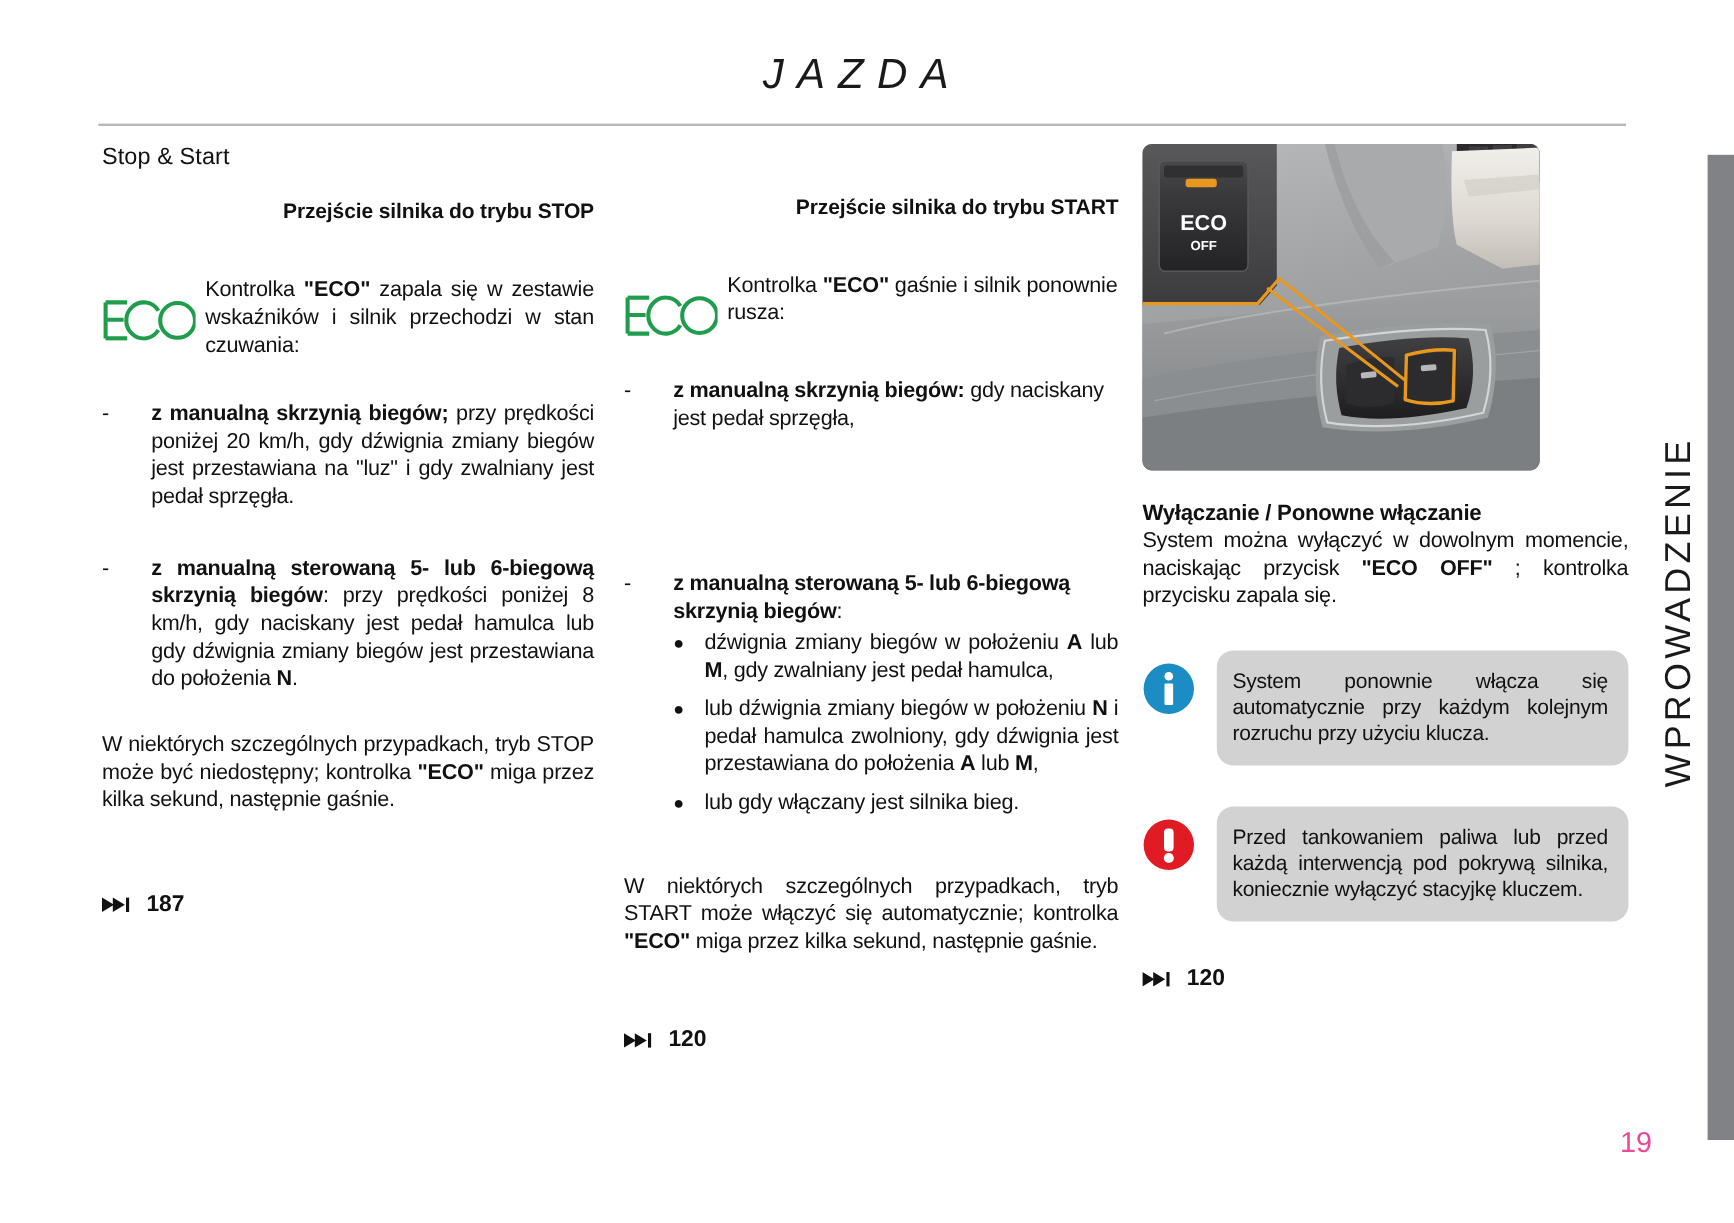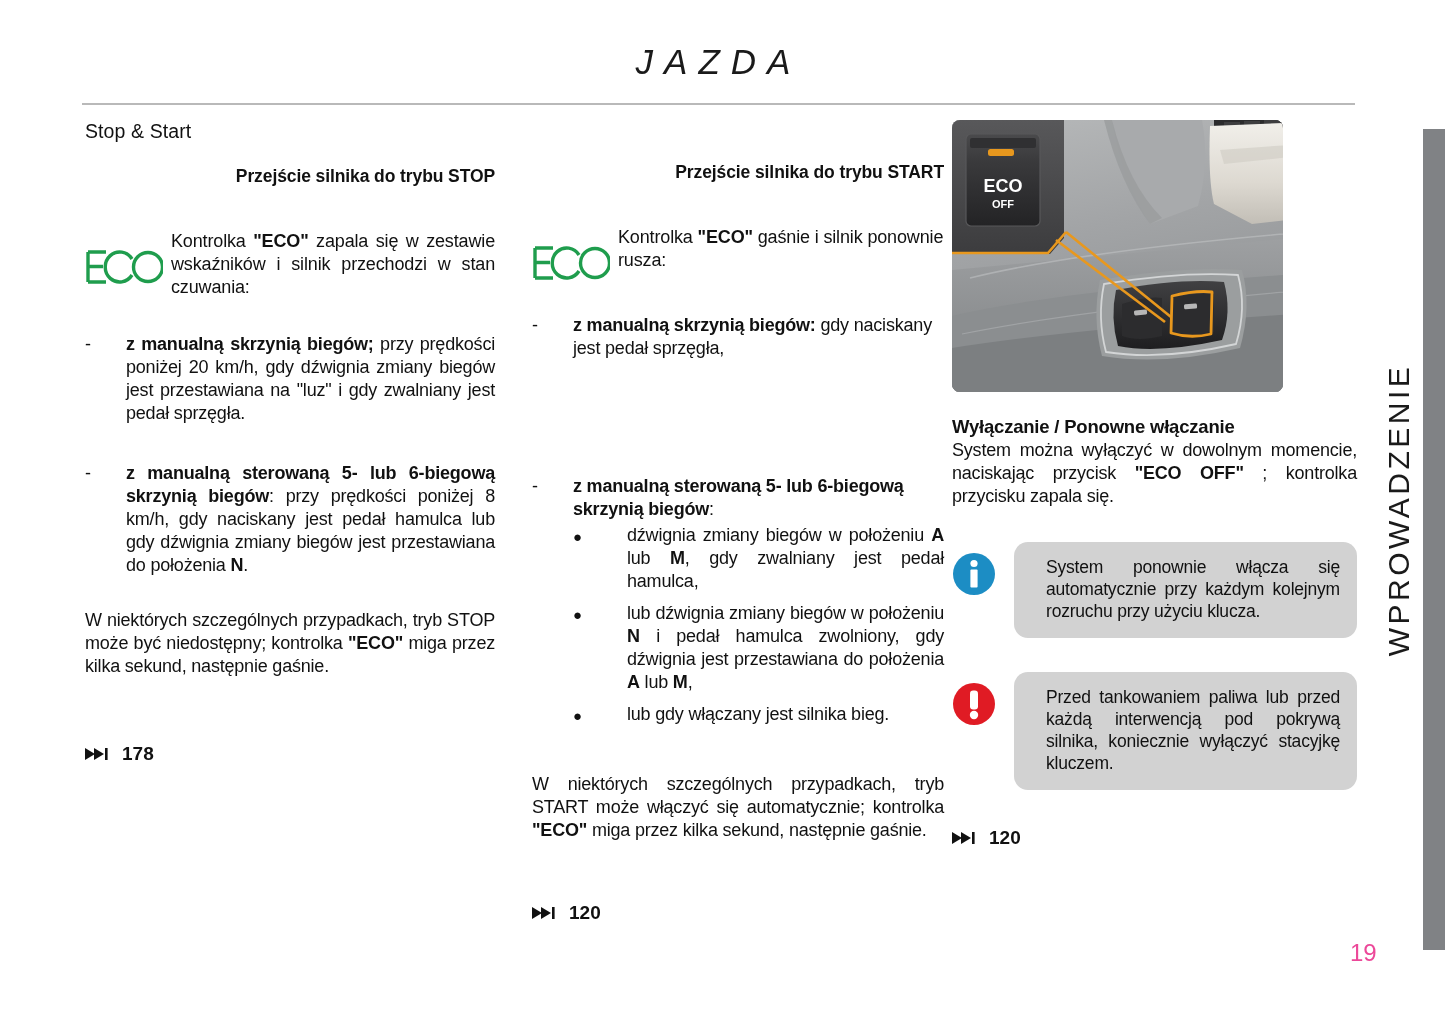--- a/index.html
+++ b/index.html
@@ -44,21 +44,21 @@
     height: 2px;
     background: #b9b9b9;
   }
 
   
   .col {
     position: absolute;
     top: 120px;
   }
   .col-left  { left: 85px;  width: 410px; }
-  .col-mid   { left: 532px; width: 412px; }
+  .col-mid   { left: 520px; width: 412px; }
   .col-right { left: 952px; width: 405px; }
 
   .section-title {
     font-size: 19.5px;
     font-weight: normal;
     color: #111;
     letter-spacing: 0.1px;
     margin-bottom: 23px;
   }
   .sub-title {
@@ -137,21 +137,20 @@
   }
   .round-item .rb {
     flex: 0 0 26px;
     width: 26px;
     padding-top: 1px;
     font-size: 15px;
   }
   .round-item .rb-body {
     flex: 1;
     text-align: justify;
-    margin-left: 28px;
   }
 
   
   .page-ref {
     display: flex;
     align-items: center;
     gap: 11px;
   }
   .page-ref .ref-num {
     font-size: 19px;
@@ -197,21 +196,21 @@
   }
   .callout-icon {
     flex: 0 0 62px;
     width: 62px;
     padding-top: 10px;
   }
   .callout-box {
     flex: 1;
     background: #d2d2d2;
     border-radius: 14px;
-    padding: 14px 17px 16px 32px;
+    padding: 14px 17px 16px 13px;
     font-size: 17.5px;
     line-height: 22px;
     color: #111;
     text-align: justify;
     letter-spacing: -0.2px;
   }
 
   
   .side-tab-bar {
     position: absolute;
@@ -297,21 +296,21 @@
     </div>
 
     <div class="para" style="margin-top:32px;">W niektórych szczególnych przypadkach, tryb STOP może być niedostępny; kontrolka <b>"ECO"</b> miga przez kilka sekund, następnie gaśnie.</div>
 
     <div class="page-ref" style="margin-top:65px;">
       <svg class="ref-icon" width="26" height="16" viewBox="0 0 26 16" aria-hidden="true">
         <polygon points="0,2 10,8 0,14" fill="#111"></polygon>
         <polygon points="9,2 19,8 9,14" fill="#111"></polygon>
         <rect x="20" y="2" width="2.6" height="12" fill="#111"></rect>
       </svg>
-      <span class="ref-num">178</span>
+      <span class="ref-num">187</span>
     </div>
   </div>
 
   <div class="col col-mid">
 
     <div style="height:42px;"></div>
 
     <div class="sub-title">Przejście silnika do trybu START</div>
 
     <div class="intro-row">

